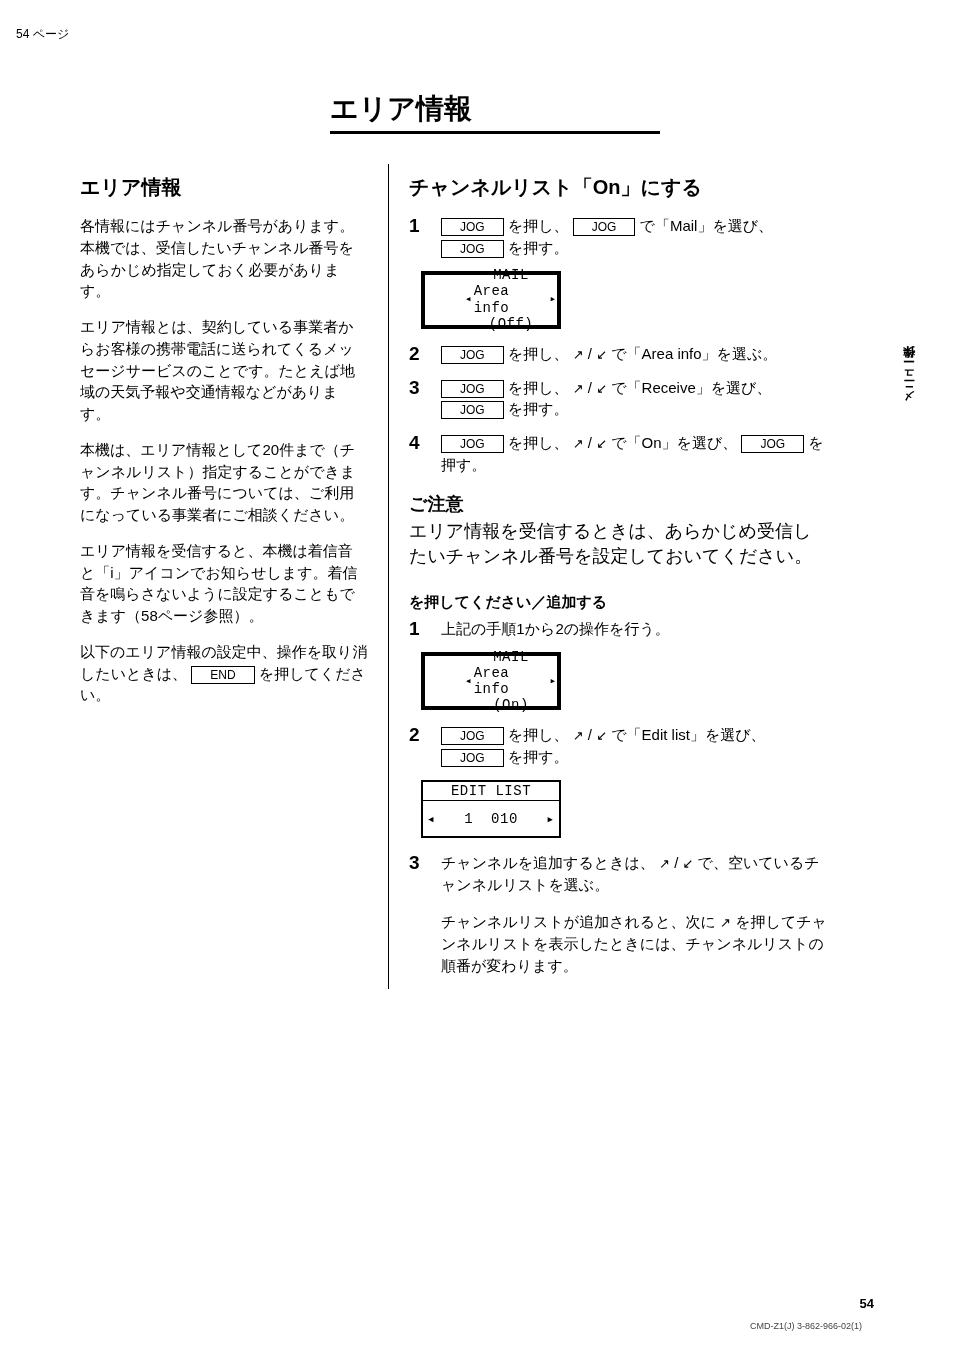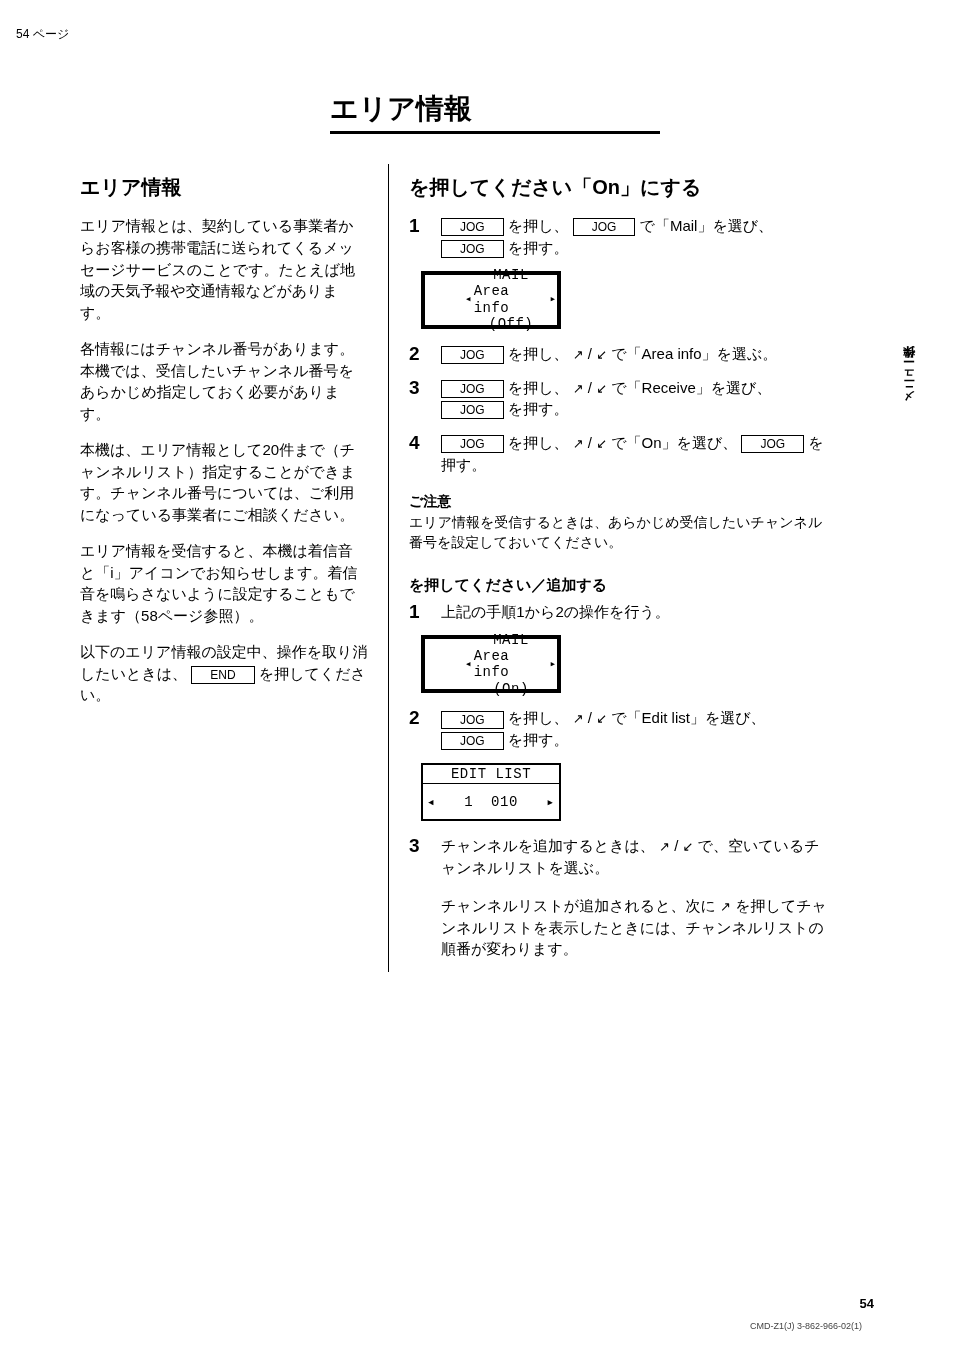--- a/index.html
+++ b/index.html
@@ -17,21 +17,21 @@
     .para { font-size: 15px; line-height: 1.45; margin-bottom: 14px; }
     .icon-label-box { display: inline-block; border: 1px solid #000; border-radius: 0; padding: 0 18px; font-size: 12px; line-height: 16px; vertical-align: middle; }
     .lcd { border: 4px solid #000000; width: 140px; height: 58px; margin: 8px 0 14px 12px; display: flex; flex-direction: column; justify-content: center; align-items: center; font-family: "Courier New", monospace; font-size: 13px; letter-spacing: 1px; line-height: 1.15; padding-left: 40px; }
     .lcd .row2 { display: flex; align-items: center; gap: 1px; }
     .lcd .tri-l { font-size: 11px; }
     .lcd .tri-r { font-size: 11px; }
     .step { display: flex; gap: 12px; margin-bottom: 12px; }
     .step-num { font-size: 19px; font-weight: bold; min-width: 20px; }
     .step-text { font-size: 15px; line-height: 1.45; flex: 1; }
     .step-text .sub { display: block; margin-top: 16px; font-size: 15px; }
-    .note-block { margin-top: 16px; font-size: 14px; line-height: 1.4; }
+    .note-block { margin-top: 16px; font-size: 18px; line-height: 1.4; }
     .note-block b { font-weight: bold; display: block; margin-bottom: 2px; }
     .subheading { font-size: 15px; font-weight: bold; margin-top: 24px; margin-bottom: 6px; }
     .arrow-up, .arrow-down { font-size: 13px; display: inline-block; }
     .vertical-tab { position: absolute; right: -46px; top: 200px; writing-mode: vertical-rl; transform: rotate(180deg); font-size: 12px; font-weight: bold; letter-spacing: 0; background: #fff; padding: 4px 2px; }
     .footer-num { position: absolute; bottom: 40px; right: 80px; font-size: 13px; font-weight: bold; }
     .footer-code { position: absolute; bottom: 20px; right: 92px; font-size: 9px; color:#444;}
     .lcd-edit { border: 2px solid #000; width: 140px; height: 58px; margin: 8px 0 14px 12px; font-family: "Courier New", monospace; font-size: 13px; letter-spacing: 1px; display:flex; flex-direction:column; }
     .lcd-edit .r1 { border-bottom: 1px solid #000; padding: 2px 0 1px 0; text-align:center; line-height:1.1;}
     .lcd-edit .r2 { flex:1; display:flex; align-items:center; justify-content:space-between; padding: 0 4px;}
     .lcd-edit .mid { display:flex; gap: 18px; }
@@ -42,36 +42,36 @@
 
 <div class="page">
   <div class="page-number-top">54 ページ</div>
 
   <h1 class="title">エリア情報</h1>
   <hr class="hr-thick">
 
   <div class="columns">
     <div class="col-left">
       <div class="heading">エリア情報</div>
+      <p class="para">各情報にはチャンネル番号があります。本機では、受信したいチャンネル番号をあらかじめ指定しておく必要があります。</p>
       <p class="para">エリア情報とは、契約している事業者からお客様の携帯電話に送られてくるメッセージサービスのことです。たとえば地域の天気予報や交通情報などがあります。</p>
-      <p class="para">各情報にはチャンネル番号があります。本機では、受信したいチャンネル番号をあらかじめ指定しておく必要があります。</p>
       <p class="para">本機は、エリア情報として20件まで（チャンネルリスト）指定することができます。チャンネル番号については、ご利用になっている事業者にご相談ください。</p>
       <p class="para">エリア情報を受信すると、本機は着信音と「i」アイコンでお知らせします。着信音を鳴らさないように設定することもできます（58ページ参照）。</p>
       <p class="para">
         <span>以下のエリア情報の設定中、操作を取り消したいときは、</span>
         <span class="icon-label-box">END</span>
         <span>を押してください。</span>
       </p>
     </div>
 
     <div class="col-divider"></div>
 
     <div class="col-right">
       <div class="content">
-        <div class="heading">を押してください「On」にする</div>
+        <div class="heading">チャンネルリスト「On」にする</div>
 
         <div class="step">
           <div class="step-num">1</div>
           <div class="step-text">
             <span class="icon-label-box">JOG</span>
             <span>を押し、</span>
             <span class="icon-label-box">JOG</span>
             <span>で「Mail」を選び、</span>
             <span class="icon-label-box">JOG</span>
             <span>を押す。</span>

